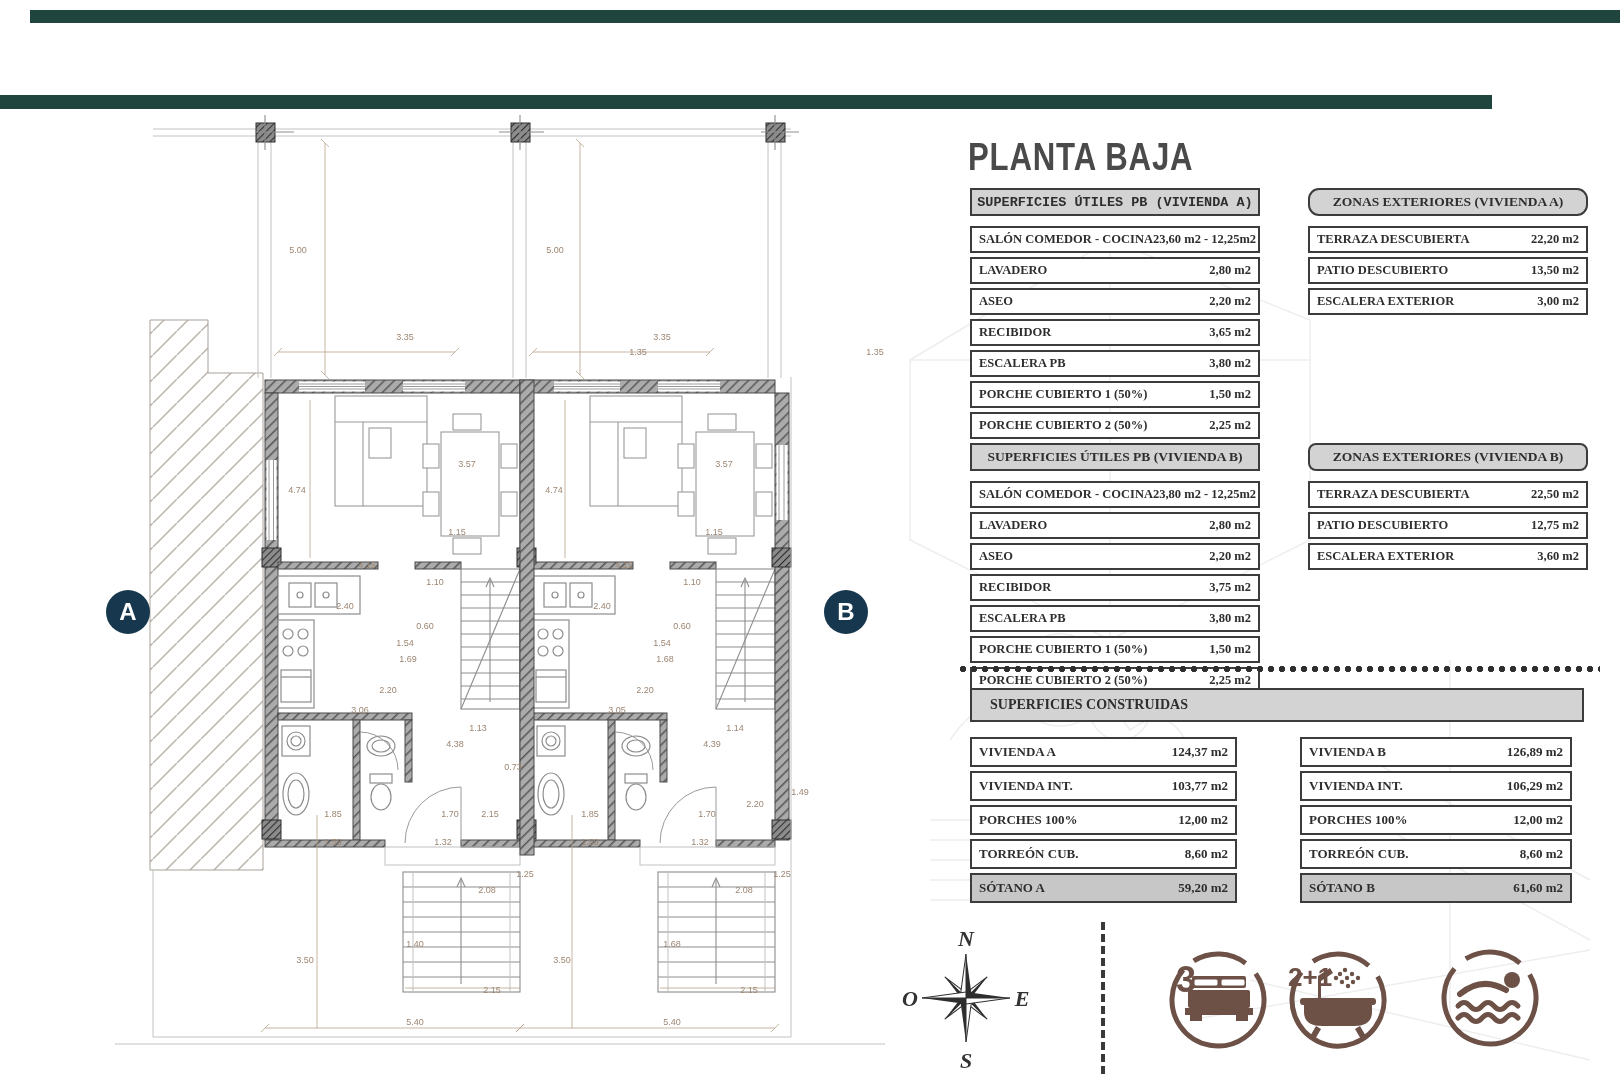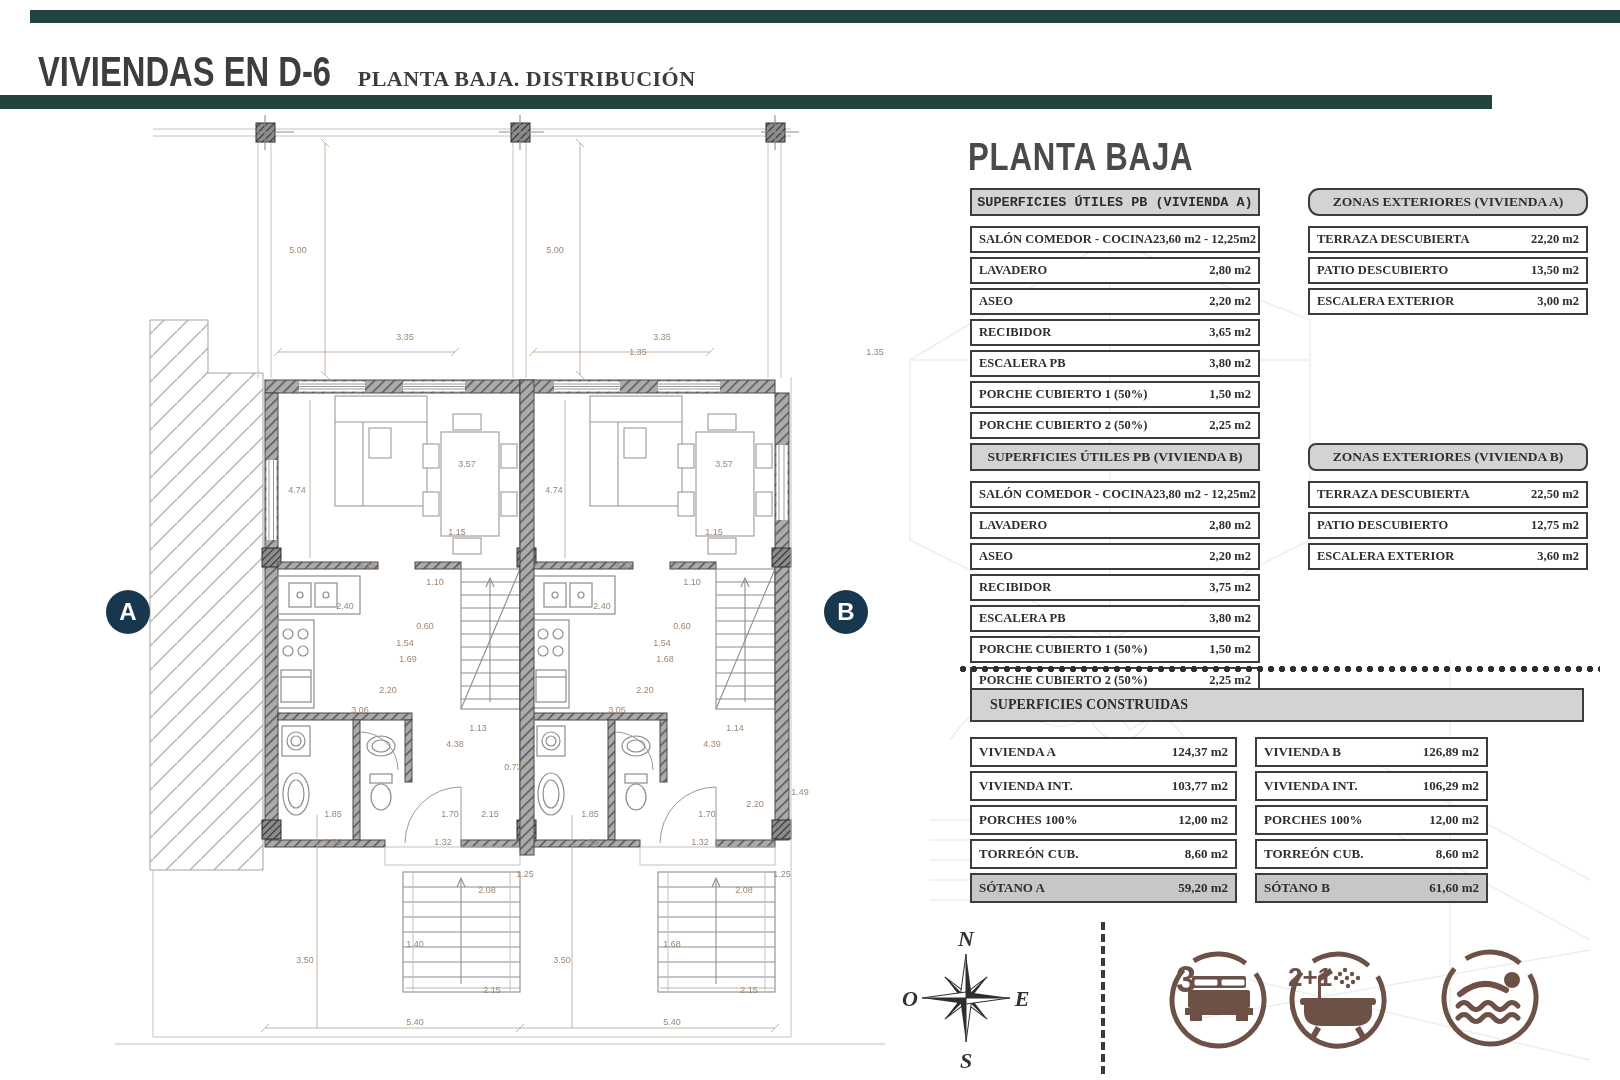--- a/index.html
+++ b/index.html
@@ -63,24 +63,20 @@
   #icons text{font-family:"Liberation Sans",sans-serif;font-weight:bold;fill:#6d5147;}
   #watermark{opacity:.9;}
 </style>
 </head>
 <body>
 
 <div id="stage">
 
   <div class="topbar"></div>
 
-  <div class="title-wrap">
-    <span class="title">VIVIENDAS EN D-6</span>
-    <span class="subtitle">PLANTA BAJA. DISTRIBUCIÓN</span>
-  </div>
   <div class="titleband"></div>
 
   <svg id="watermark" class="abs" style="left:890px;top:120px;" width="720" height="950">
     <g stroke="#ececec" fill="none" stroke-width="1.5">
       <path d="M20,240 L220,120 L420,200 L420,420 L220,520 L20,420 Z"></path>
       <path d="M220,120 L220,520 M20,240 L420,240"></path>
       <path d="M60,620 q40,-60 90,-20 q50,-50 90,10 q40,-30 60,20"></path>
       <circle cx="170" cy="560" r="46"></circle>
         <circle cx="230" cy="590" r="30"></circle>
       <path d="M40,700 h120 M40,720 h120 M40,740 h120 M40,760 h120 M40,780 h120"></path>
@@ -432,21 +428,21 @@
       </div>
       <div class="trow">
         <span>TORREÓN CUB.</span>
         <span>8,60 m2</span>
       </div>
       <div class="trow shaded">
         <span>SÓTANO A</span>
         <span>59,20 m2</span>
       </div>
     </div>
-  <div class="tbody big" style="left:1255px;top:737px;width:233px;">
+  <div class="tbody big" style="left:1300px;top:737px;width:272px;">
       <div class="trow">
         <span>VIVIENDA B</span>
         <span>126,89 m2</span>
       </div>
       <div class="trow">
         <span>VIVIENDA INT.</span>
         <span>106,29 m2</span>
       </div>
       <div class="trow">
         <span>PORCHES 100%</span>

